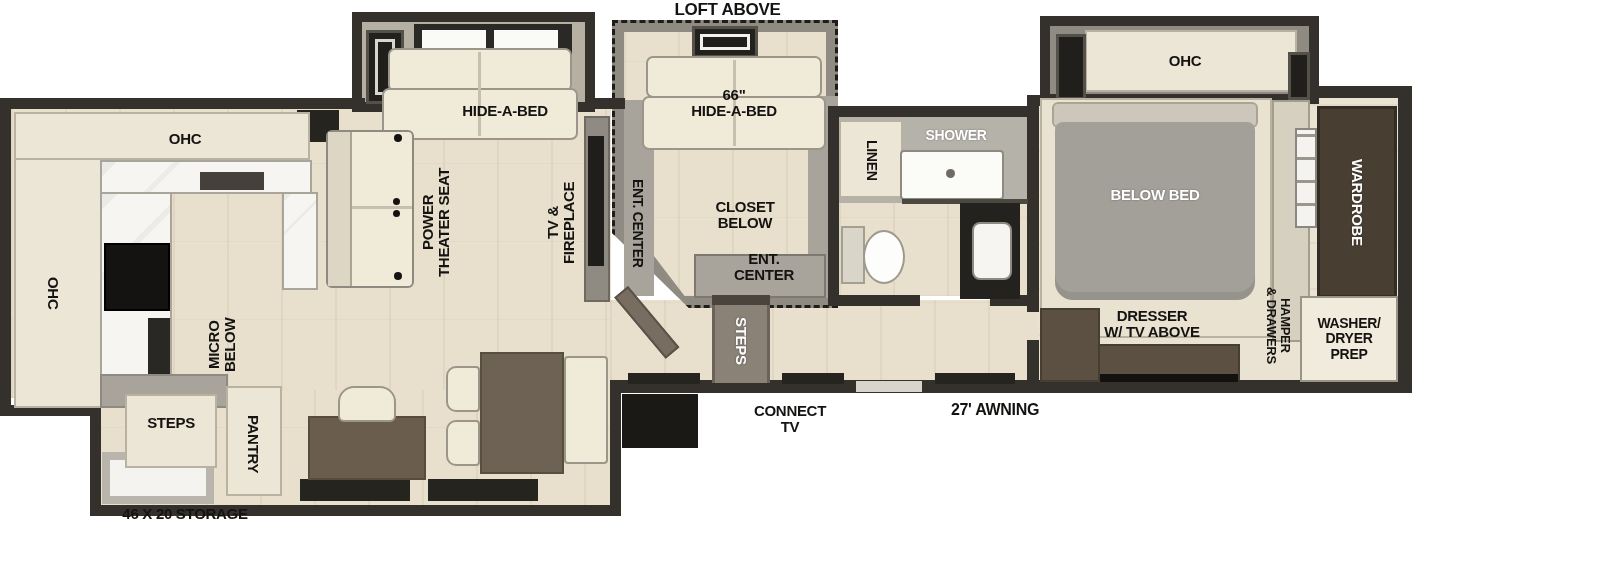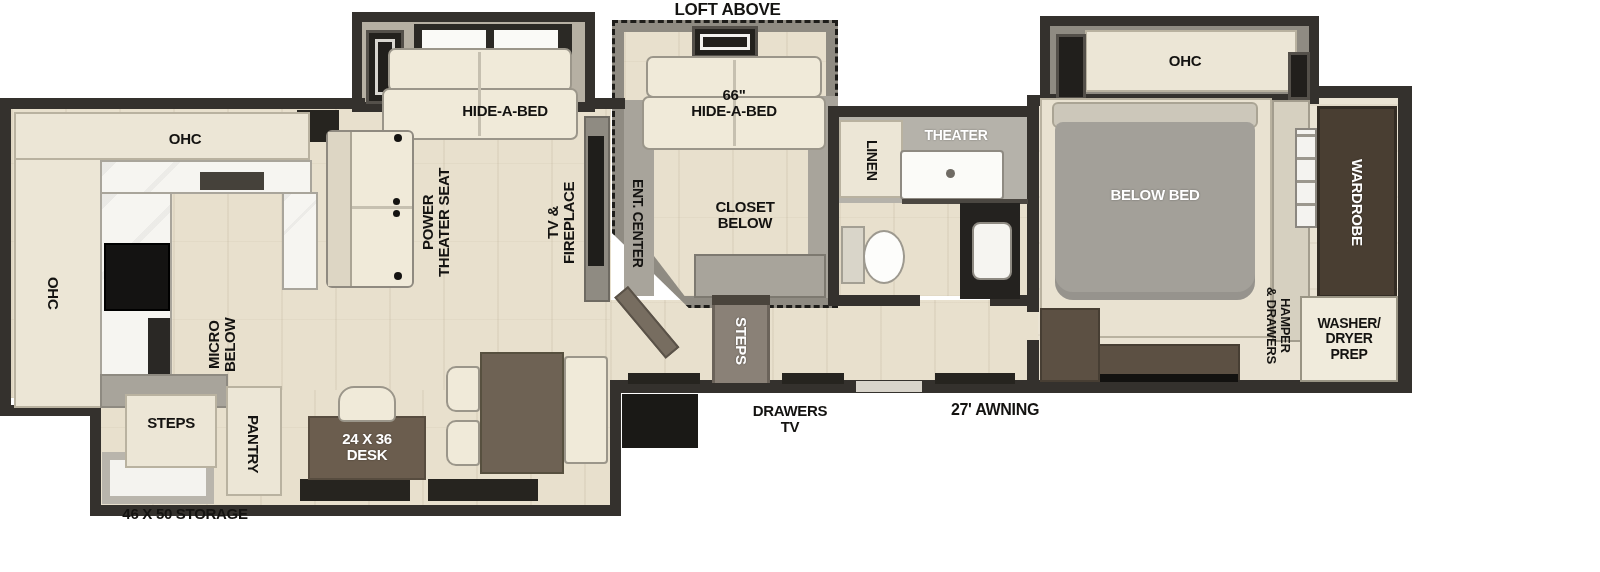--- a/index.html
+++ b/index.html
@@ -57,20 +57,22 @@
   <div class="abs graylt" style="left:808px;top:96px;width:30px;height:202px;"></div>
   <div class="abs sofa" style="left:646px;top:56px;width:176px;height:42px;"></div>
   <div class="abs sofa" style="left:642px;top:96px;width:184px;height:54px;"></div>
   <div class="abs" style="left:733px;top:60px;width:3px;height:86px;background:#c6c0b0;"></div>
   <div class="abs lbl s15" style="left:654px;top:80px;width:160px;height:46px;">66"
 HIDE-A-BED</div>
   <div class="abs lbl s14 vd" style="left:620px;top:148px;width:34px;height:150px;">ENT. CENTER</div>
   <div class="abs lbl s15" style="left:690px;top:194px;width:110px;height:42px;">CLOSET
 BELOW</div>
   <div class="abs graylt" style="left:694px;top:254px;width:132px;height:44px;border:2px solid #7d7970;"></div>
+  <div class="abs lbl s15" style="left:704px;top:246px;width:120px;height:42px;">ENT.
+CENTER</div>
   <div class="abs" style="left:628px;top:286px;width:80px;height:18px;background:#776d60;border:2px solid #5a5248;transform:rotate(50deg);transform-origin:left top;"></div>
 
   <div class="abs wall" style="left:0px;top:98px;width:365px;height:11px;"></div>
   <div class="abs wall" style="left:585px;top:98px;width:40px;height:11px;"></div>
   <div class="abs wall" style="left:0px;top:98px;width:11px;height:318px;"></div>
   <div class="abs wall" style="left:0px;top:405px;width:100px;height:11px;"></div>
   <div class="abs wall" style="left:90px;top:405px;width:11px;height:111px;"></div>
   <div class="abs wall" style="left:90px;top:505px;width:531px;height:11px;"></div>
   <div class="abs wall" style="left:610px;top:385px;width:11px;height:131px;"></div>
   <div class="abs wall" style="left:610px;top:380px;width:430px;height:13px;"></div>
@@ -107,22 +109,20 @@
   <div class="abs cab" style="left:125px;top:394px;width:92px;height:74px;"></div>
   <div class="abs cab" style="left:226px;top:386px;width:56px;height:110px;"></div>
   <div class="abs" style="left:308px;top:416px;width:118px;height:64px;background:#6b5d4e;border:2px solid #574c3f;"></div>
   <div class="abs sofa" style="left:338px;top:386px;width:58px;height:36px;border-radius:16px 16px 6px 6px;"></div>
   <div class="abs lbl s15" style="left:150px;top:128px;width:70px;height:22px;">OHC</div>
   <div class="abs lbl s15 vd" style="left:40px;top:260px;width:26px;height:66px;">OHC</div>
   <div class="abs lbl s15 vu" style="left:198px;top:296px;width:48px;height:98px;">MICRO
 BELOW</div>
   <div class="abs lbl s15" style="left:130px;top:412px;width:82px;height:22px;">STEPS</div>
   <div class="abs lbl s15 vd" style="left:240px;top:398px;width:26px;height:92px;">PANTRY</div>
-  <div class="abs lbl s15 wt" style="left:318px;top:424px;width:98px;height:46px;">24 X 36
-DESK</div>
 
   <div class="abs" style="left:480px;top:352px;width:84px;height:122px;background:#6e6254;border:2px solid #57503f;"></div>
   <div class="abs sofa" style="left:446px;top:366px;width:34px;height:46px;border-radius:10px 4px 4px 10px;"></div>
   <div class="abs sofa" style="left:446px;top:420px;width:34px;height:46px;border-radius:10px 4px 4px 10px;"></div>
   <div class="abs sofa" style="left:564px;top:356px;width:44px;height:108px;border-radius:4px;"></div>
 
   <div class="abs" style="left:326px;top:130px;width:88px;height:158px;background:#f0ead9;border:2px solid #8f8a80;border-radius:6px;"></div>
   <div class="abs" style="left:328px;top:132px;width:24px;height:154px;background:#ddd6c4;border-right:2px solid #aaa494;"></div>
   <div class="abs" style="left:352px;top:206px;width:60px;height:3px;background:#c6c0b0;"></div>
   <div class="abs dot" style="left:394px;top:134px;width:8px;height:8px;"></div>
@@ -133,55 +133,57 @@
 THEATER SEAT</div>
   <div class="abs gray" style="left:584px;top:116px;width:26px;height:186px;border:2px solid #6e6a62;"></div>
   <div class="abs" style="left:588px;top:136px;width:16px;height:130px;background:#1f1e1b;"></div>
   <div class="abs lbl s15 vu" style="left:536px;top:150px;width:50px;height:145px;">TV &amp;
 FIREPLACE</div>
 
   <div class="abs" style="left:712px;top:300px;width:58px;height:83px;background:#8a8177;border-left:3px solid #6b635a;border-right:3px solid #6b635a;"></div>
   <div class="abs" style="left:712px;top:295px;width:58px;height:10px;background:#4a443c;"></div>
   <div class="abs lbl s15 wt vd" style="left:726px;top:302px;width:30px;height:78px;">STEPS</div>
   <div class="abs" style="left:622px;top:394px;width:76px;height:54px;background:#1a1916;"></div>
-  <div class="abs lbl s15" style="left:735px;top:398px;width:110px;height:42px;">DRAWERS
+  <div class="abs lbl s15" style="left:735px;top:398px;width:110px;height:42px;">CONNECT
 TV</div>
   <div class="abs lbl s16" style="left:930px;top:399px;width:130px;height:22px;">27' AWNING</div>
 
   <div class="abs" style="left:839px;top:117px;width:188px;height:86px;background:#b5b2aa;"></div>
   <div class="abs cab" style="left:839px;top:120px;width:64px;height:78px;"></div>
   <div class="abs" style="left:900px;top:150px;width:104px;height:50px;background:#fbfbf8;border:2px solid #8e8a82;border-radius:4px;"></div>
   <div class="abs" style="left:946px;top:169px;width:9px;height:9px;background:#6f6b64;border-radius:50%;"></div>
   <div class="abs" style="left:902px;top:199px;width:126px;height:5px;background:#4b4741;"></div>
-  <div class="abs lbl s14 wt" style="left:900px;top:126px;width:112px;height:20px;">THEATER</div>
+  <div class="abs lbl s14 wt" style="left:900px;top:126px;width:112px;height:20px;">SHOWER</div>
   <div class="abs lbl s14 vd" style="left:858px;top:128px;width:26px;height:64px;">LINEN</div>
   <div class="abs" style="left:841px;top:226px;width:24px;height:58px;background:#d9d5c9;border:2px solid #a39f93;"></div>
   <div class="abs" style="left:863px;top:230px;width:42px;height:54px;background:#fdfdfb;border:2px solid #9d998f;border-radius:50%;"></div>
   <div class="abs" style="left:960px;top:203px;width:60px;height:96px;background:#24221f;"></div>
   <div class="abs" style="left:972px;top:222px;width:40px;height:58px;background:#f6f5f1;border:2px solid #8e8a82;border-radius:8px;"></div>
 
   <div class="abs gray" style="left:1040px;top:16px;width:279px;height:88px;border:10px solid #34312d;"></div>
   <div class="abs cab" style="left:1085px;top:30px;width:212px;height:62px;"></div>
   <div class="abs dark" style="left:1056px;top:34px;width:30px;height:66px;"></div>
   <div class="abs dark" style="left:1288px;top:52px;width:22px;height:48px;"></div>
   <div class="abs lbl s15" style="left:1150px;top:50px;width:70px;height:22px;">OHC</div>
   <div class="abs" style="left:1040px;top:98px;width:232px;height:240px;background:#e9e2d1;border:2px solid #b9b2a0;"></div>
   <div class="abs" style="left:1052px;top:102px;width:206px;height:26px;background:#ccc7ba;border:2px solid #aaa494;border-radius:6px;"></div>
   <div class="abs" style="left:1055px;top:122px;width:200px;height:178px;background:#a3a099;border-radius:8px 8px 18px 18px;box-shadow:inset 0 -8px 0 rgba(0,0,0,.08);"></div>
   <div class="abs lbl s15 wt" style="left:1090px;top:184px;width:130px;height:22px;">BELOW BED</div>
+  <div class="abs lbl s15" style="left:1082px;top:302px;width:140px;height:44px;">DRESSER
+W/ TV ABOVE</div>
   <div class="abs brown" style="left:1078px;top:344px;width:162px;height:36px;"></div>
   <div class="abs" style="left:1098px;top:374px;width:140px;height:8px;background:#131210;"></div>
   <div class="abs brown" style="left:1040px;top:308px;width:60px;height:74px;"></div>
   <div class="abs" style="left:1272px;top:100px;width:38px;height:242px;background:#d6d0c0;border:2px solid #a39d8e;"></div>
   <div class="abs lbl s13 vd" style="left:1252px;top:263px;width:52px;height:124px;">HAMPER
 &amp; DRAWERS</div>
   <div class="abs" style="left:1295px;top:128px;width:22px;height:100px;border:2px solid #8b8780;background:repeating-linear-gradient(0deg,#f4f3f0 0 20px,#9b978e 20px 23px);"></div>
   <div class="abs" style="left:1317px;top:106px;width:80px;height:192px;background:#493e32;border:3px solid #332c24;"></div>
   <div class="abs lbl s15 wt vd" style="left:1340px;top:126px;width:34px;height:152px;">WARDROBE</div>
   <div class="abs" style="left:1300px;top:296px;width:98px;height:86px;background:#f0ebdc;border:2px solid #999484;"></div>
   <div class="abs lbl s14" style="left:1304px;top:304px;width:90px;height:70px;">WASHER/
 DRYER
 PREP</div>
 
   <div class="abs lbl s17" style="left:635px;top:0px;width:185px;height:20px;">LOFT ABOVE</div>
-  <div class="abs lbl s15" style="left:85px;top:503px;width:200px;height:22px;">46 X 50 STORAGE</div>
+  <div class="abs lbl s15" style="left:85px;top:503px;width:200px;height:22px;">46 X 20 STORAGE</div>
 
 </div>
 
 </body></html>

